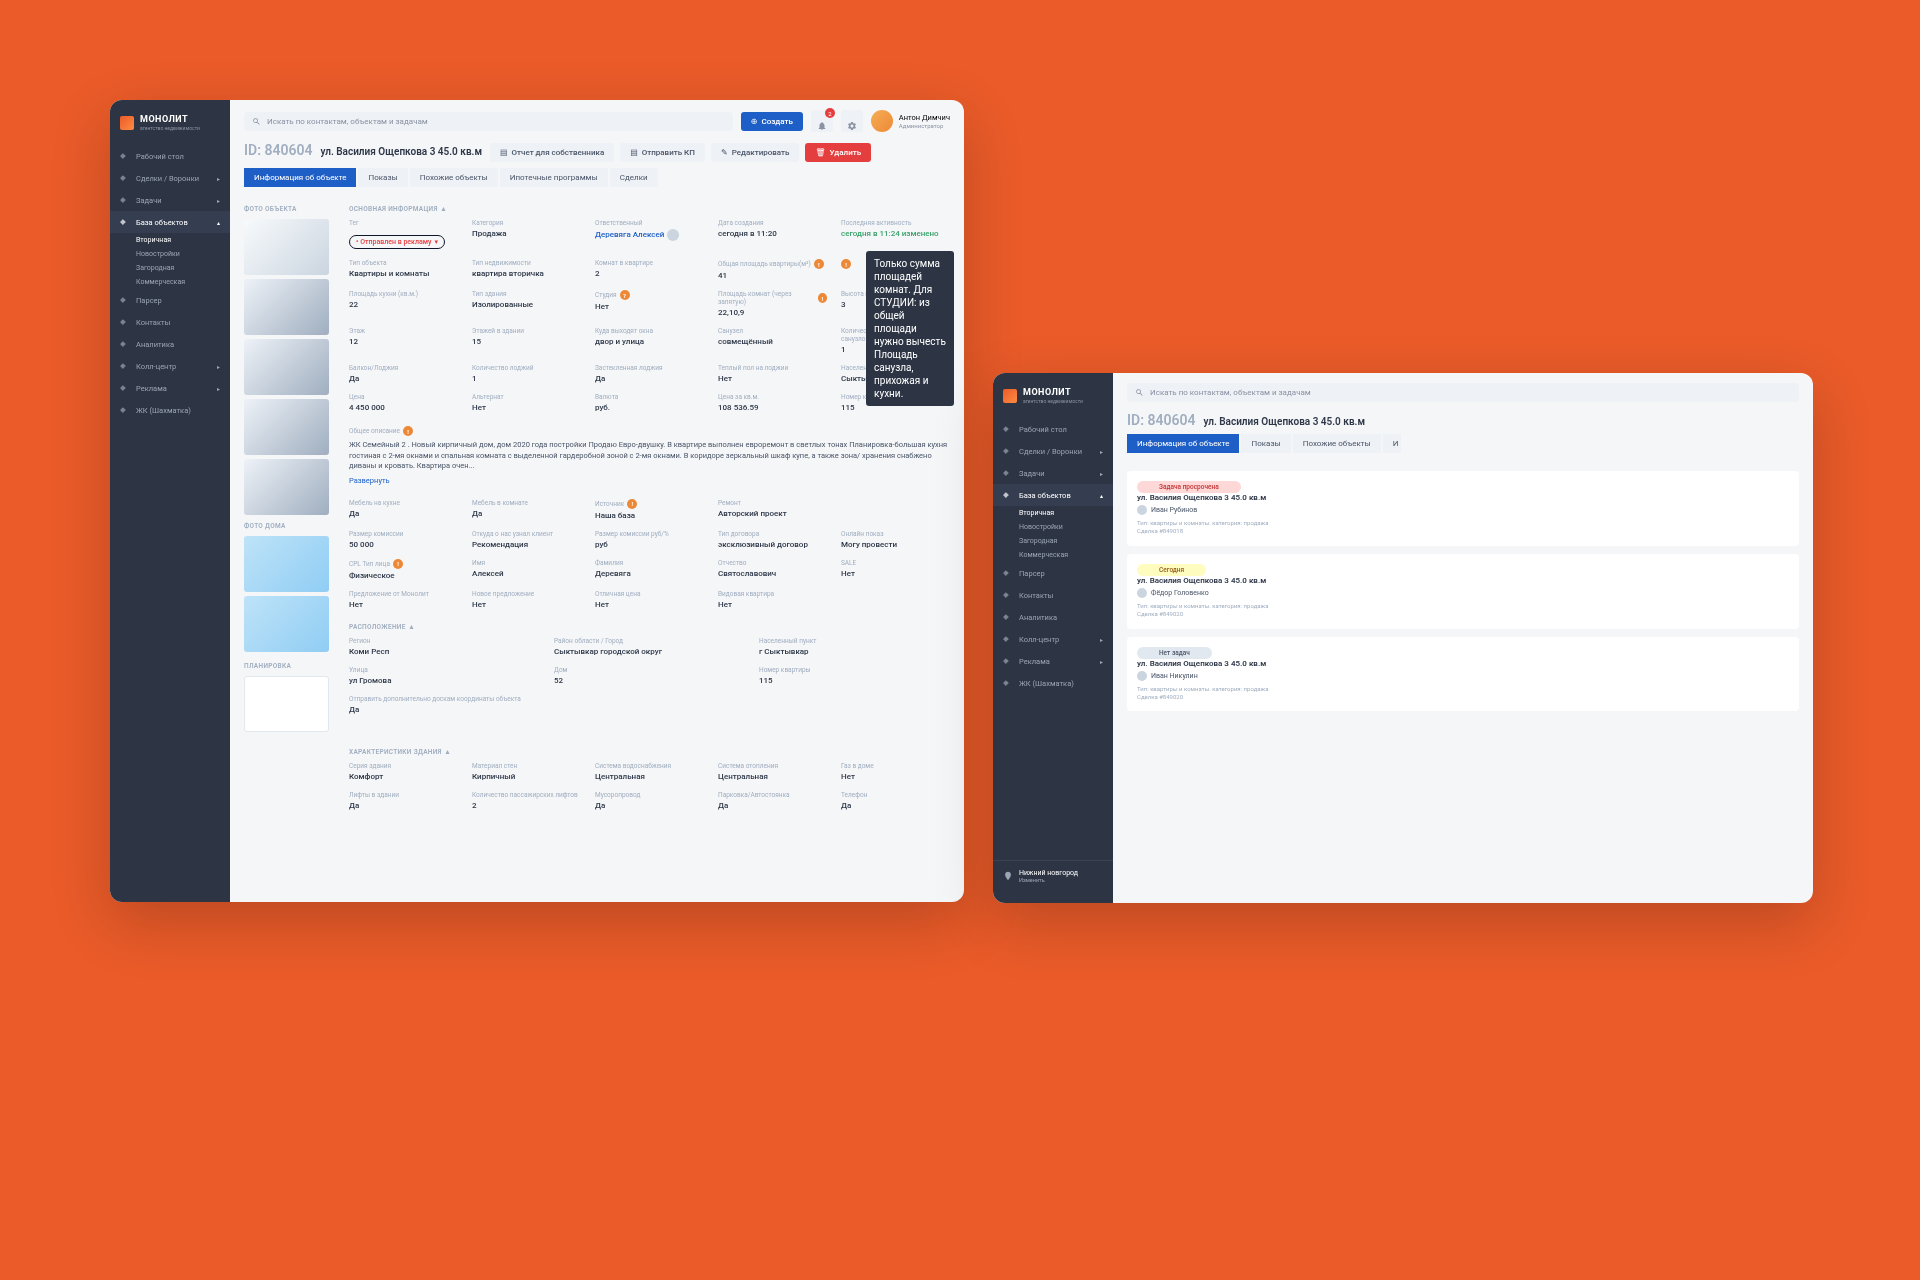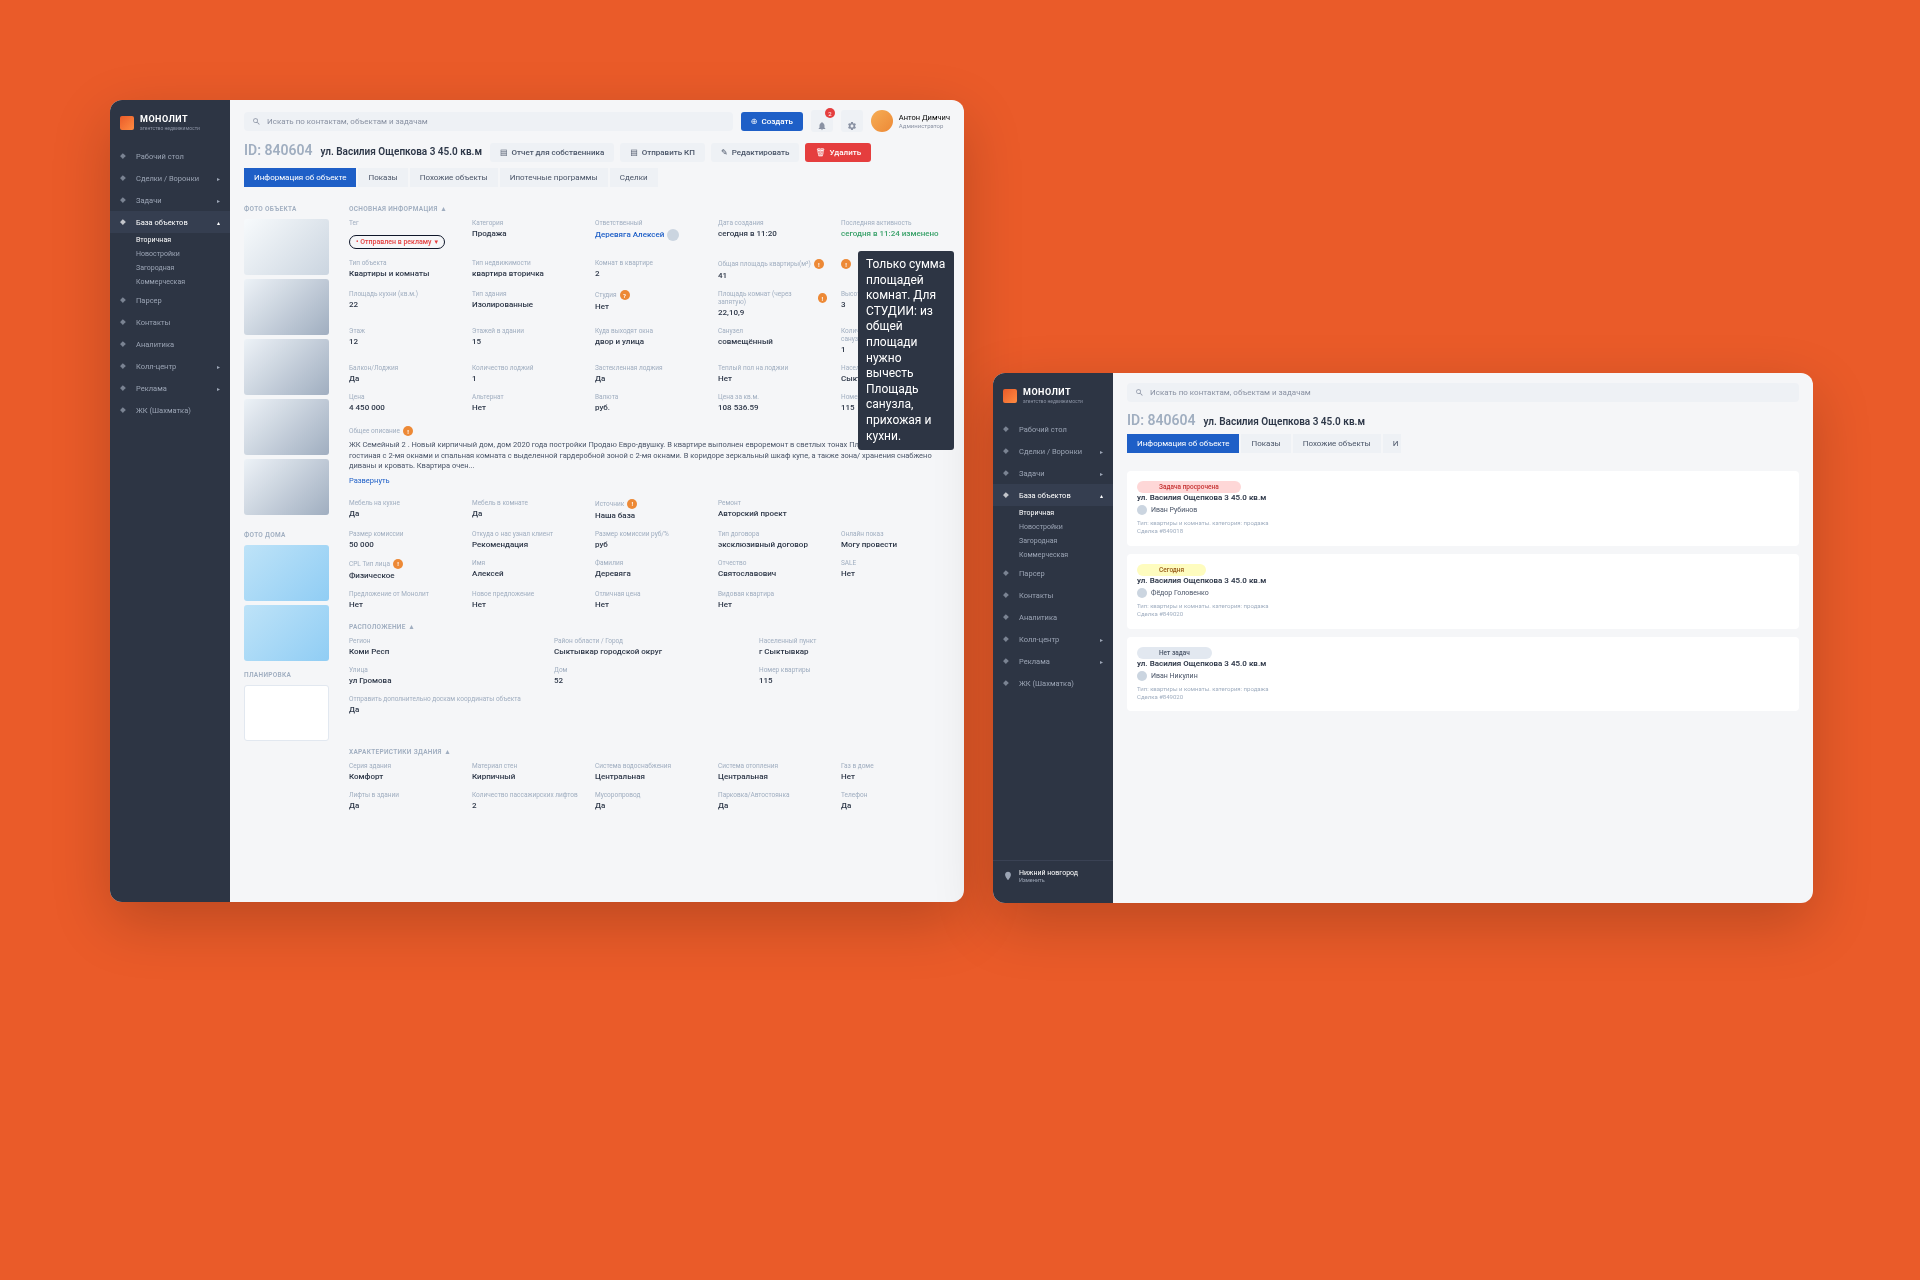--- a/index.html
+++ b/index.html
@@ -71,21 +71,21 @@
 .field-value.link{color:#1e5fc7}
 .field-value.green{color:#38a169}
 .field-value.tag{display:inline-flex;align-items:center;gap:3px;padding:2px 6px;border:1px solid #0f172a;border-radius:10px;font-size:7px;color:#e53e3e}
 .dot{width:10px;height:10px;background:#ed8936;color:#fff;border-radius:50%;display:inline-flex;align-items:center;justify-content:center;font-size:6px;font-weight:700}
 .ava-sm{width:12px;height:12px;border-radius:50%;background:#cbd5e0;display:inline-block;vertical-align:middle;margin-left:3px}
 
 .desc{font-size:7.5px;color:#4a5568;line-height:1.4;margin-bottom:4px}
 .expand-link{font-size:7.5px;color:#1e5fc7;cursor:pointer}
 
 
-.tooltip{position:absolute;background:#2d3544;color:#fff;font-size:12px;padding:6px 8px;border-radius:3px;width:96px;line-height:1.3;z-index:10}
+.tooltip{position:absolute;background:#2d3544;color:#fff;font-size:10px;padding:6px 8px;border-radius:3px;width:88px;line-height:1.3;z-index:10}
 
 
 .map{width:200px;height:140px;background:#e8f0d4;border-radius:3px;position:relative;overflow:hidden}
 .map::before{content:'';position:absolute;inset:0;background-image:repeating-linear-gradient(0deg,transparent,transparent 20px,#d4dfc0 20px,#d4dfc0 21px),repeating-linear-gradient(90deg,transparent,transparent 30px,#d4dfc0 30px,#d4dfc0 31px)}
 .pin{position:absolute;left:48%;top:40%;width:16px;height:16px}
 .pin svg{fill:#1e5fc7}
 .map-buildings{position:absolute;inset:8px;pointer-events:none}
 .bldg{position:absolute;background:#c8d4b0;border:1px solid #b0bd99}
 
 
@@ -231,21 +231,21 @@
 
     <div class="content">
       <div class="section-line">
         <div class="section-col photos">
           <div class="section-label">ФОТО ОБЪЕКТА</div>
           <div class="thumb kitchen"></div>
           <div class="thumb room"></div>
           <div class="thumb room"></div>
           <div class="thumb room"></div>
           <div class="thumb room"></div>
-          <div class="section-label" style="margin-top:16px">ФОТО ДОМА</div>
+          <div class="section-label" style="margin-top:7px">ФОТО ДОМА</div>
           <div class="thumb building"></div>
           <div class="thumb building"></div>
           <div class="section-label" style="margin-top:10px">ПЛАНИРОВКА</div>
           <div class="thumb plan"></div>
         </div>
         <div class="section-col info">
           <div class="section-label">
               <span>ОСНОВНАЯ ИНФОРМАЦИЯ</span> 
               <span class="toggle">▴</span>
             </div>

